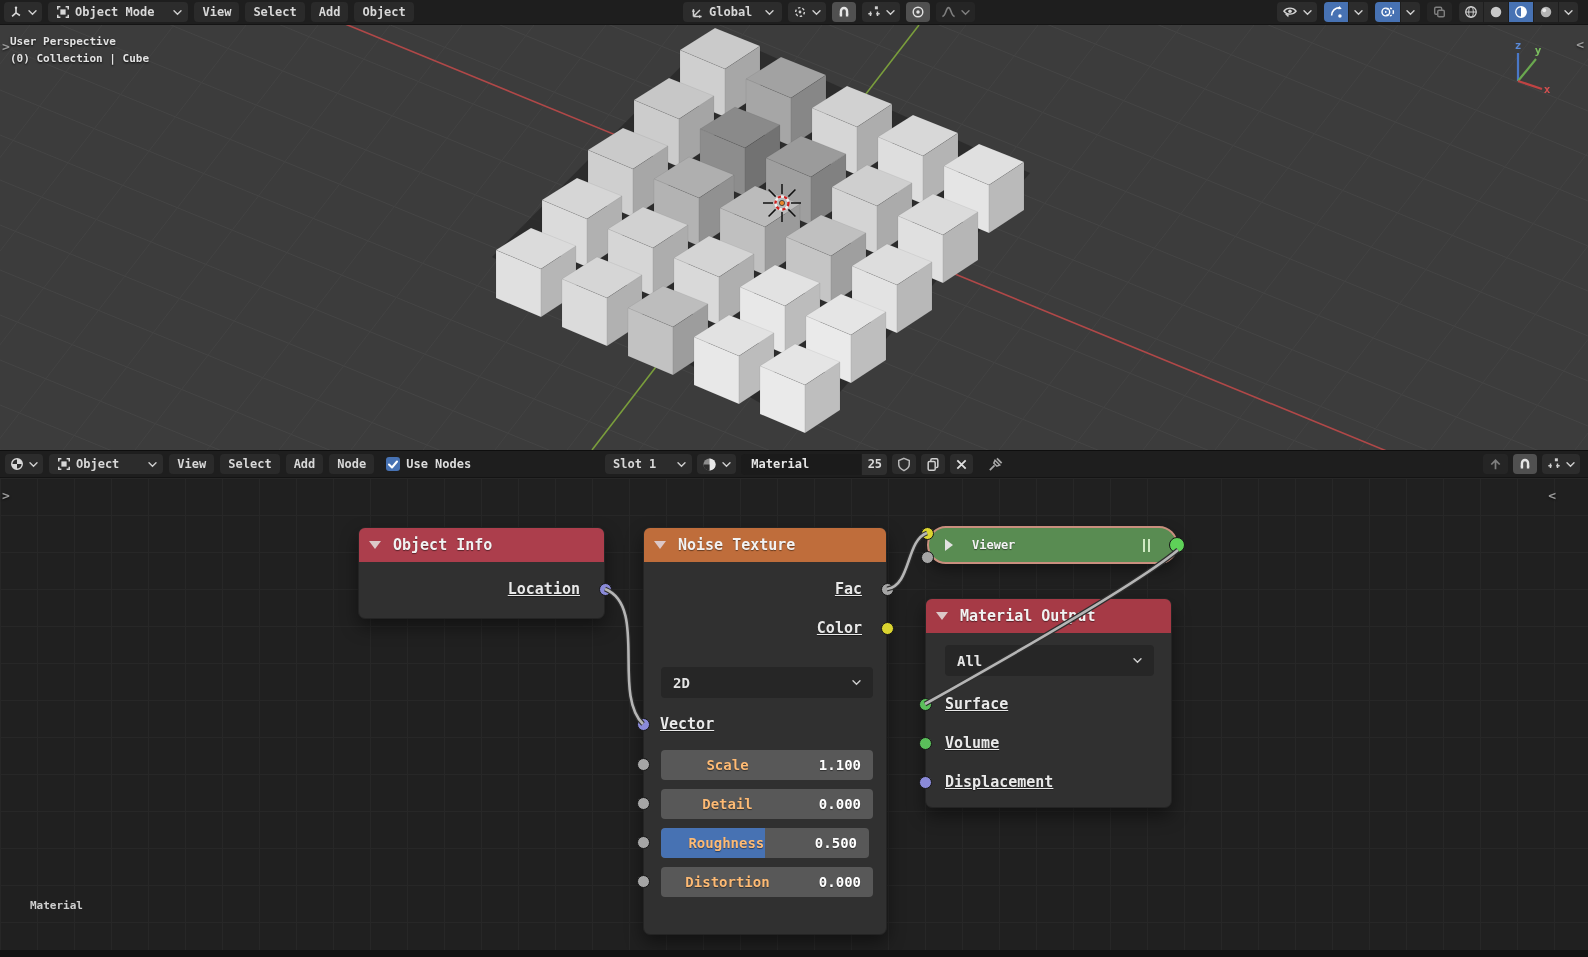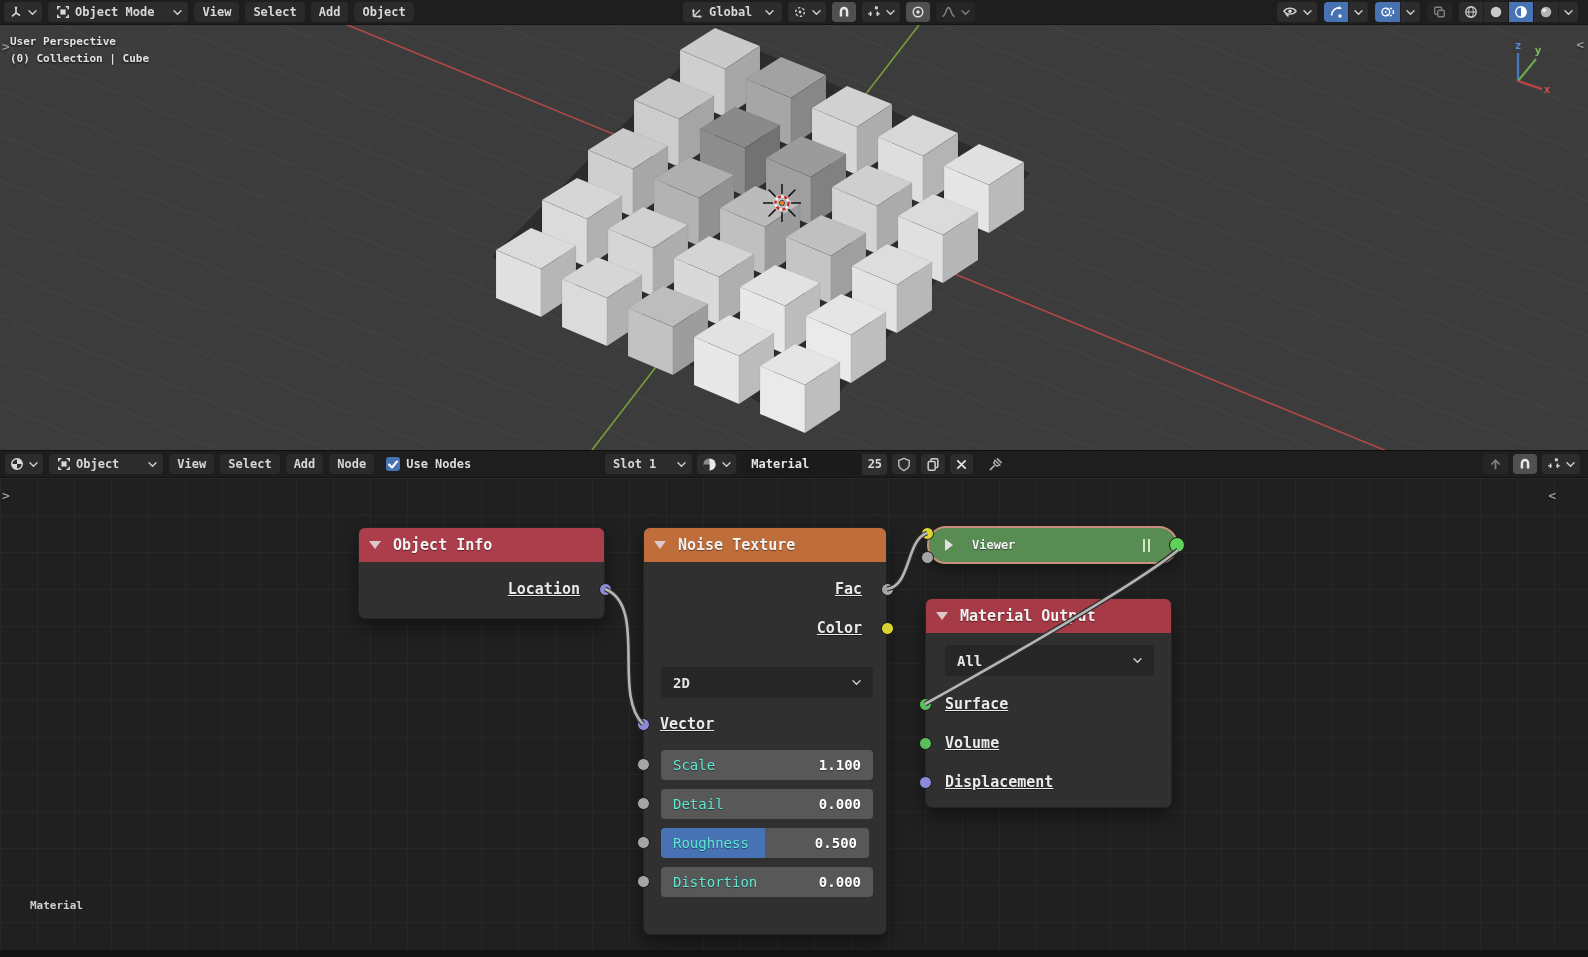--- a/index.html
+++ b/index.html
@@ -72,21 +72,21 @@
   .nlabel.r { text-align:right; }
   .socket { position:absolute; width:13px; height:13px; border-radius:50%;
     border:1.5px solid #161616; z-index:4; }
   .dropdown { position:absolute; background:#262626; border-radius:4px; height:31px;
     display:flex; align-items:center; color:#e6e6e6; font-size:14px; font-weight:bold;
     padding:0 12px; justify-content:space-between; }
   .slider { position:absolute; height:30px; background:#585858; border-radius:4px;
     display:flex; align-items:center; padding:0 12px; overflow:hidden; }
   .slider .fill { position:absolute; left:0; top:0; bottom:0; background:#4772b3;
     border-radius:4px 0 0 4px; }
-  .slider .lab { width:58%; text-align:left; color:#5eead4; font-size:14px; font-weight:normal;
+  .slider .lab { width:58%; text-align:center; color:#fdba74; font-size:14px; font-weight:bold;
     z-index:1; text-shadow:0 1px 1px rgba(0,0,0,.45);}
   .slider .val { flex:1; text-align:right; color:#fff; font-size:14px; font-weight:bold;
     z-index:1; text-shadow:0 1px 1px rgba(0,0,0,.45);}
   #viewer-node { position:absolute; left:927px; top:48px; width:251px; height:38px;
     background:#598c52; border:2px solid #c98f7e; border-radius:19px; z-index:2;
     display:flex; align-items:center; padding:0 16px; gap:19px;
     box-shadow:0 6px 14px rgba(0,0,0,.4); color:#f4f4f4; font-size:12px; font-weight:bold;
     text-shadow:0 1px 1px rgba(0,0,0,.45); }
   .pausebars { margin-left:auto; display:flex; gap:3px; margin-right:10px; }
   .pausebars i { display:block; width:2px; height:13px; background:#cfe9c2; }

